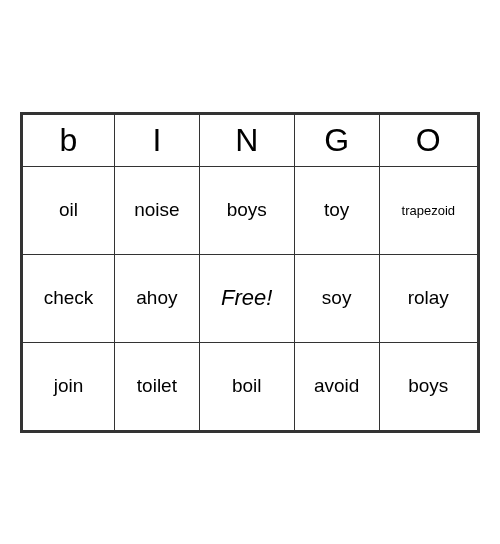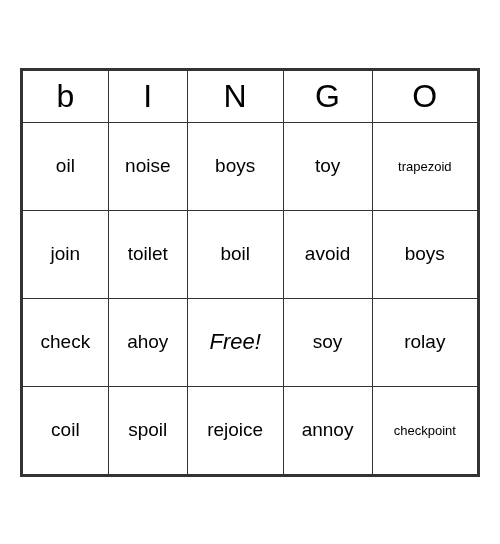--- a/index.html
+++ b/index.html
@@ -73,35 +73,28 @@
     </thead>
     <tbody id="bingo-body">
     <tr>
           <td><span class="cell-text">oil</span></td>
           <td><span class="cell-text">noise</span></td>
           <td><span class="cell-text">boys</span></td>
           <td><span class="cell-text">toy</span></td>
           <td><span class="cell-small">trapezoid</span></td>
         </tr>
         <tr>
-          <td><span class="cell-text">join</span></td>
-          <td><span class="cell-text">toilet</span></td>
-          <td><span class="cell-text">boil</span></td>
-          <td><span class="cell-text">avoid</span></td>
-          <td><span class="cell-text">boys</span></td>
-        </tr>
-        <tr>
           <td><span class="cell-text">check</span></td>
           <td><span class="cell-text">ahoy</span></td>
           <td><span class="free-cell">Free!</span></td>
           <td><span class="cell-text">soy</span></td>
           <td><span class="cell-text">rolay</span></td>
         </tr>
         <tr>
-          <td><span class="cell-text">coil</span></td>
-          <td><span class="cell-text">spoil</span></td>
-          <td><span class="cell-text">rejoice</span></td>
-          <td><span class="cell-text">annoy</span></td>
-          <td><span class="cell-small">checkpoint</span></td>
+          <td><span class="cell-text">join</span></td>
+          <td><span class="cell-text">toilet</span></td>
+          <td><span class="cell-text">boil</span></td>
+          <td><span class="cell-text">avoid</span></td>
+          <td><span class="cell-text">boys</span></td>
         </tr>
       </tbody>
   </table>
 </div>
 
 </body></html>

